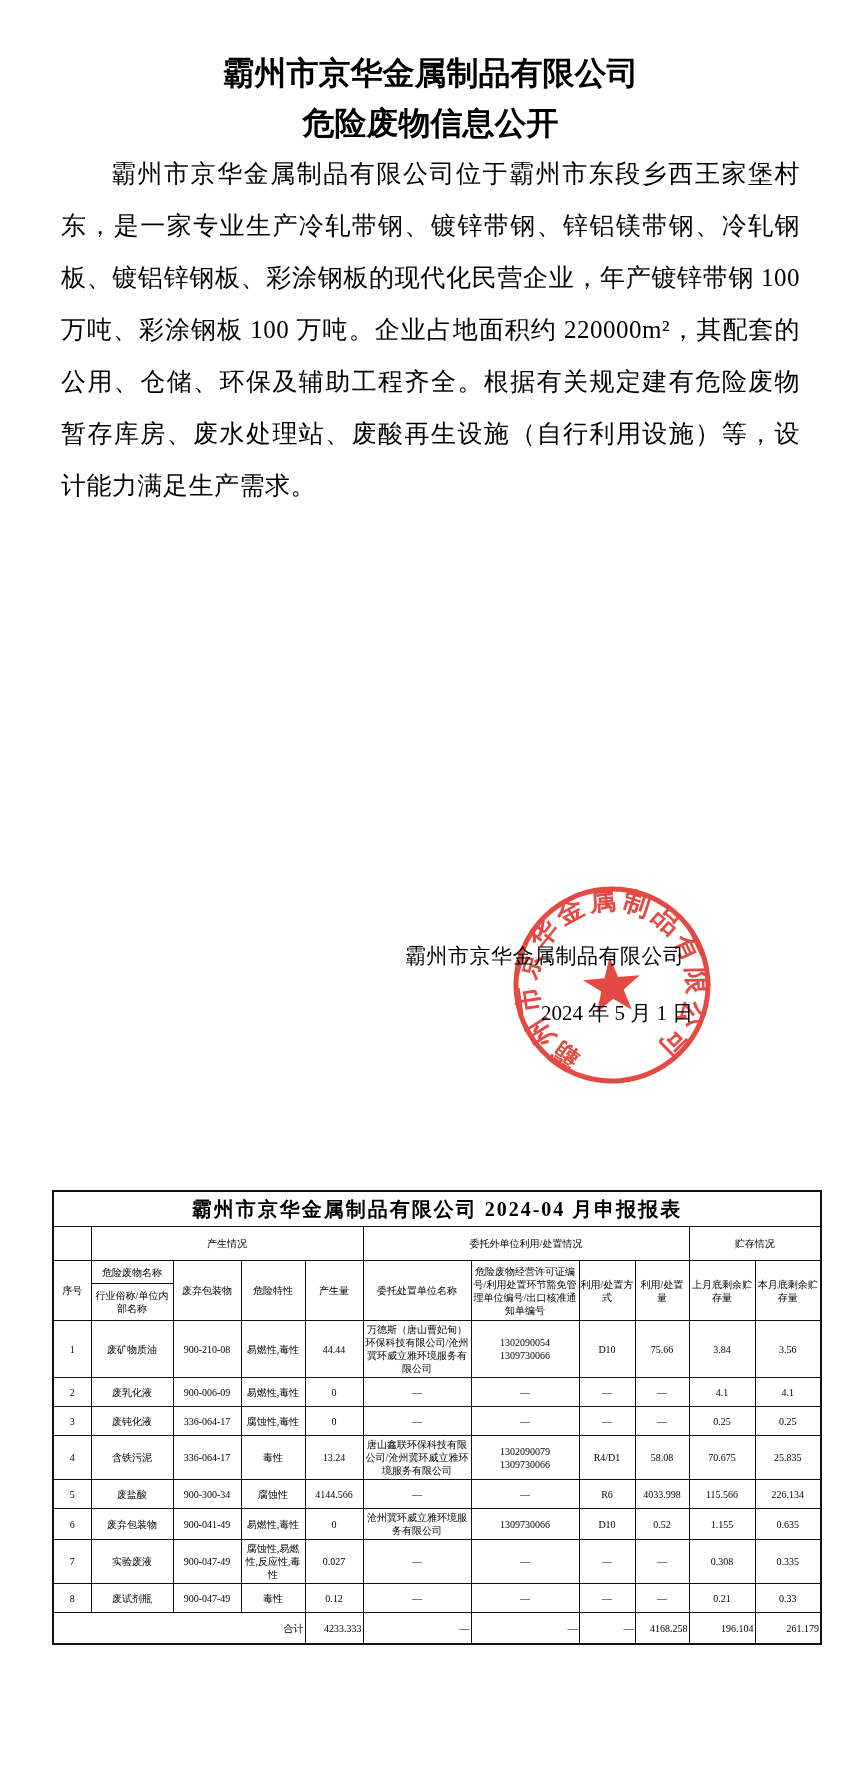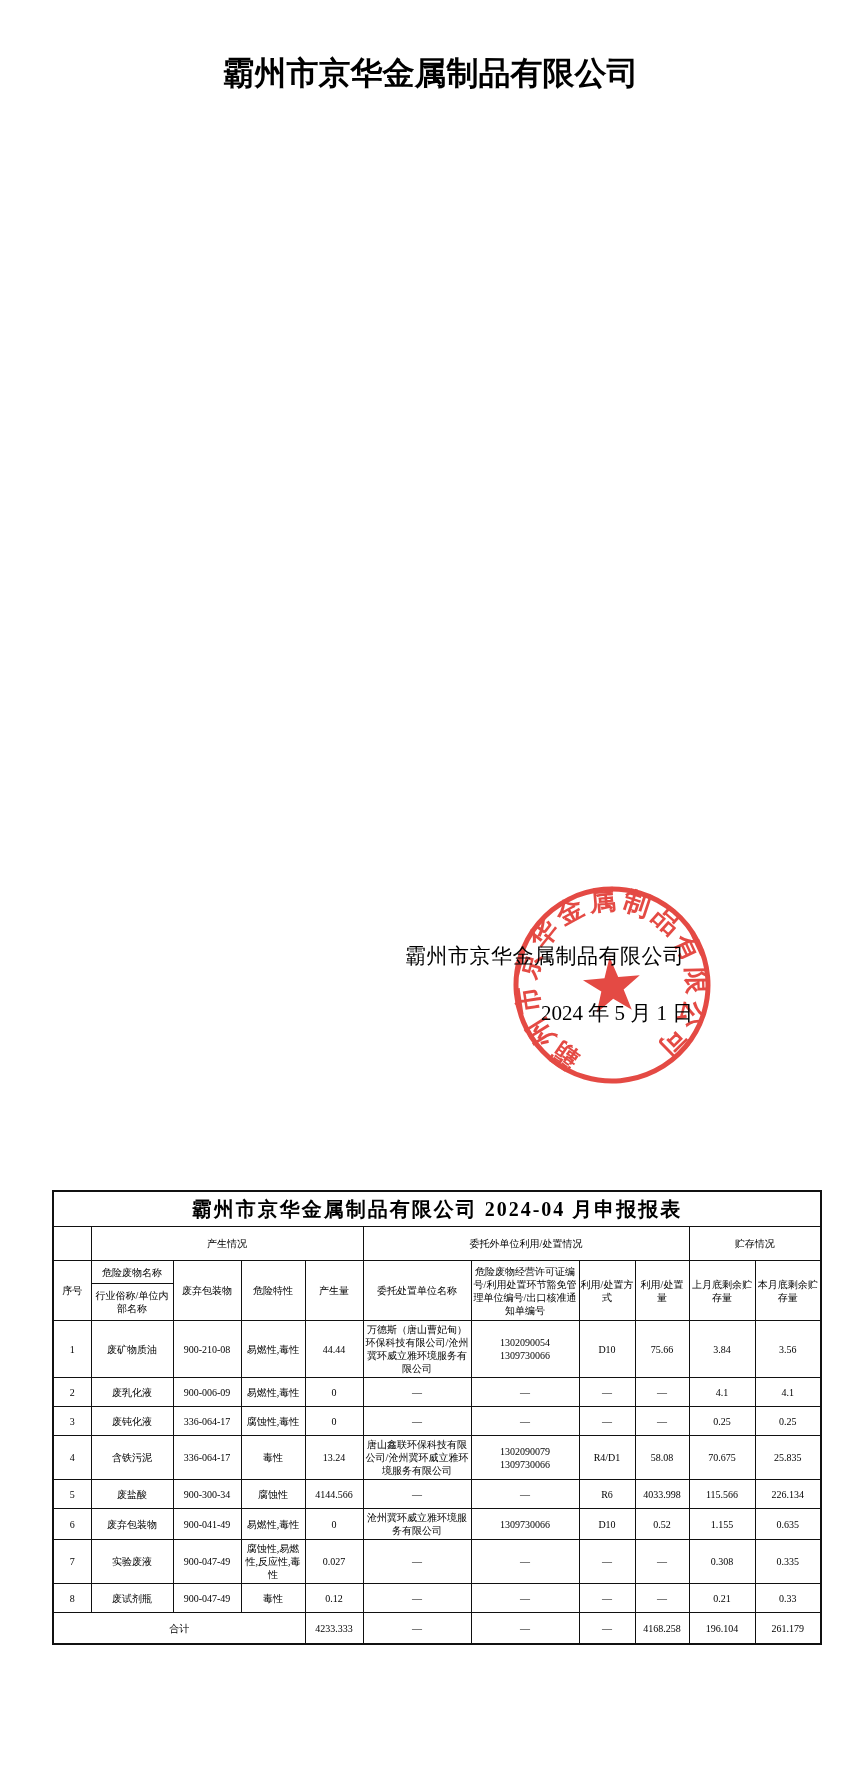--- a/index.html
+++ b/index.html
@@ -75,29 +75,31 @@
     font-weight:bold;
     height:30px;
     line-height:24px;
     letter-spacing:2px;
   }
   tr.r-group th { height:29px;margin-top:19px; }
   .h-name  { height:18px; }
   .h-name2 { height:32px; }
   tbody td { height:24px; }
   tbody td.c-license { white-space:pre-line;margin-top:24px; }
-  tbody tr.r-total td { height:26px; }
+  tbody tr.r-total td { height:26px;text-align:right; }
 </style>
 </head>
 <body>
 
 <div class="content">
   <div class="doc-title">
     <div>霸州市京华金属制品有限公司</div>
+    <div>危险废物信息公开</div>
   </div>
+  <p class="para">霸州市京华金属制品有限公司位于霸州市东段乡西王家堡村东，是一家专业生产冷轧带钢、镀锌带钢、锌铝镁带钢、冷轧钢板、镀铝锌钢板、彩涂钢板的现代化民营企业，年产镀锌带钢 100 万吨、彩涂钢板 100 万吨。企业占地面积约 220000m²，其配套的公用、仓储、环保及辅助工程齐全。根据有关规定建有危险废物暂存库房、废水处理站、废酸再生设施（自行利用设施）等，设计能力满足生产需求。</p>
 </div>
 
 <div class="sig-company">霸州市京华金属制品有限公司</div>
 <div class="sig-date">2024 年 5 月 1 日</div>
 
 <svg class="stamp" viewBox="0 0 220 220" xmlns="http://www.w3.org/2000/svg">
   <circle cx="110" cy="110" r="96" fill="none" stroke-width="5" stroke="#e23a34"></circle>
   <polygon points="110,82 116.9,102.5 138.5,102.7 121.2,115.6 127.6,136.3 110,123.8 92.4,136.3 98.8,115.6 81.5,102.7 103.1,102.5" fill="#e23a34"></polygon>
   <path id="sealTextPath" d="M 110 186 A 76 76 0 1 1 110.01 186" fill="none"></path>
   <text class="seal-text" font-size="27" letter-spacing="4" fill="#e23a34">

